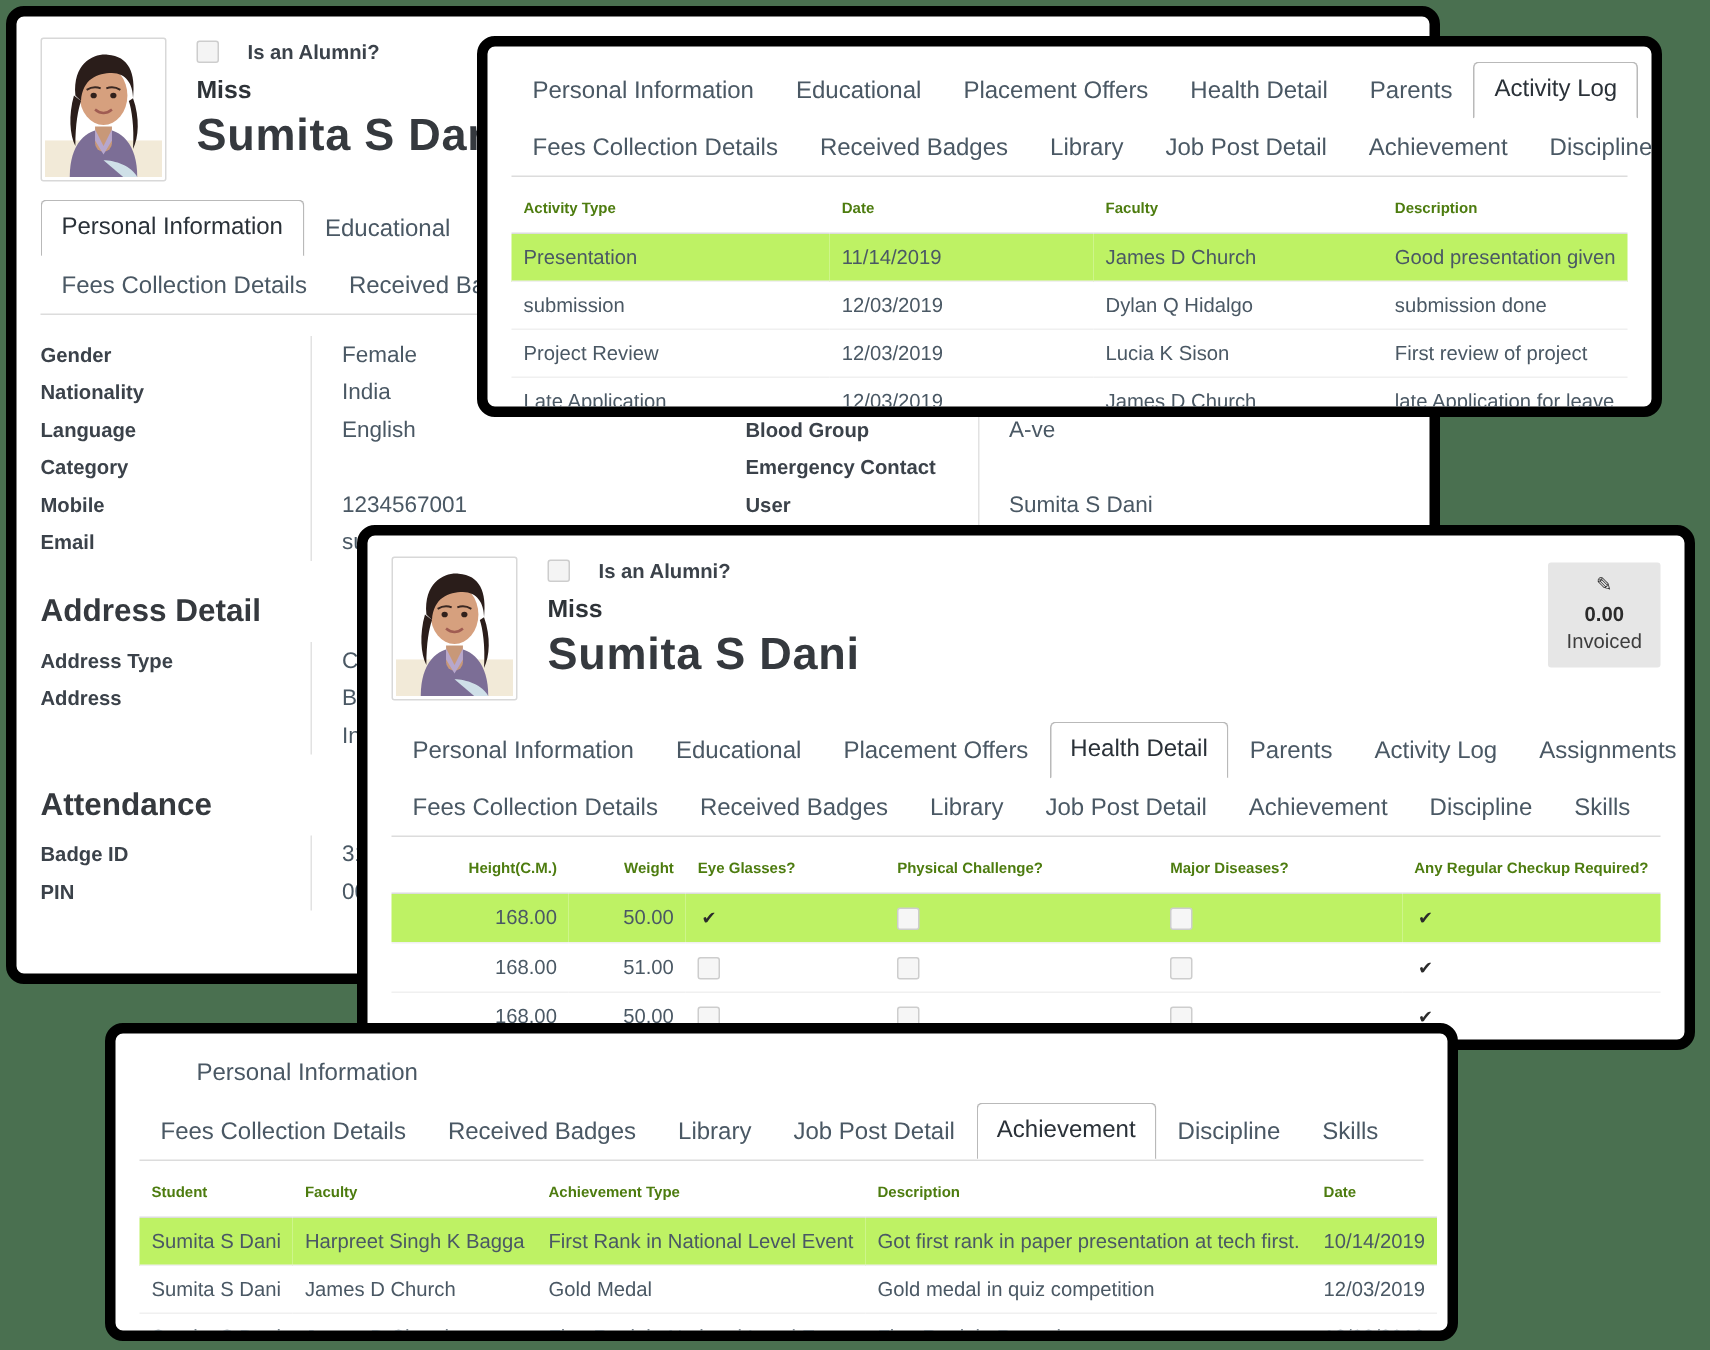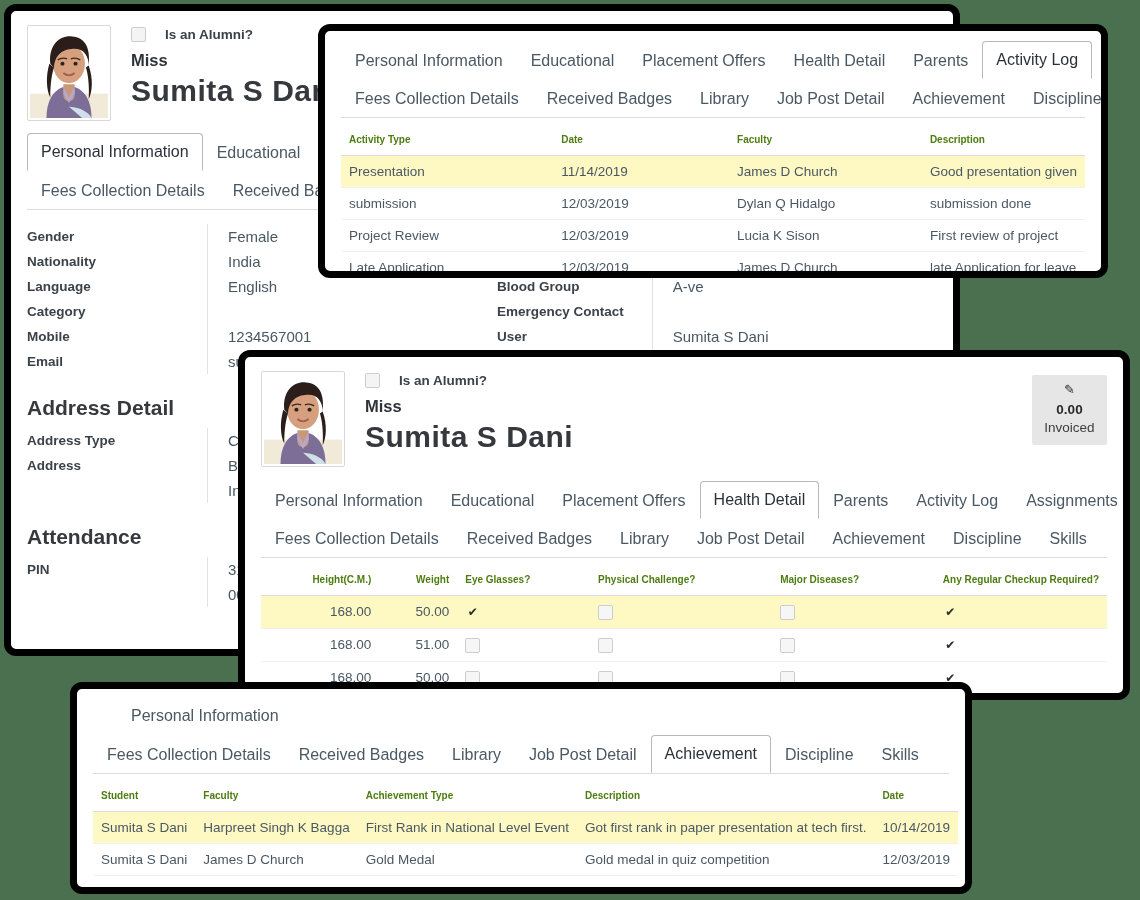--- a/index.html
+++ b/index.html
@@ -80,21 +80,21 @@
   
   .tbl{width:100%;border-collapse:collapse;table-layout:auto;}
   .tbl th{
     font-size:10px;font-weight:bold;color:#4d7c0f;text-align:left;
     padding:12px 8px 10px 8px;border-bottom:1px solid #dcdcdc;white-space:nowrap;
   }
   .tbl td{
     font-size:13.5px;color:#4a5864;padding:8px 8px;
     border-bottom:1px solid #f0f0f0;white-space:nowrap;
   }
-  .tbl tr:first-child td{background:#fef9c3;}
+  .tbl tr:first-child td{background:#bef264;}
   .tbl td.num{text-align:right;}
   .tbl th.num{text-align:right;}
   .cbox{
     width:15px;height:15px;border:1px solid #cdcdcd;background:#f6f6f6;
     border-radius:2px;box-sizing:border-box;display:inline-block;vertical-align:middle;
   }
   .cmark{
     display:inline-block;width:15px;height:15px;line-height:15px;text-align:center;
     font-size:12px;color:#2b2b2b;vertical-align:middle;
   }
@@ -275,20 +275,23 @@
               </div>
             </div>
         </div>
       </div>
 
       <div class="sect-title">Attendance</div>
       <div class="fieldwrap" style="padding-top:0;">
         <div class="fcol" style="width:470px;">
           <div style="width:180px;" id="t-labels">
               <div class="frow">
+                <span class="flabel">Badge ID</span>
+              </div>
+              <div class="frow">
                 <span class="flabel">PIN</span>
               </div>
             </div>
           <div class="divider" style="padding-left:20px;width:250px;" id="t-values">
               <div class="frow">
                 <span class="fvalue">3198210</span>
               </div>
               <div class="frow">
                 <span class="fvalue">0000</span>
               </div>

